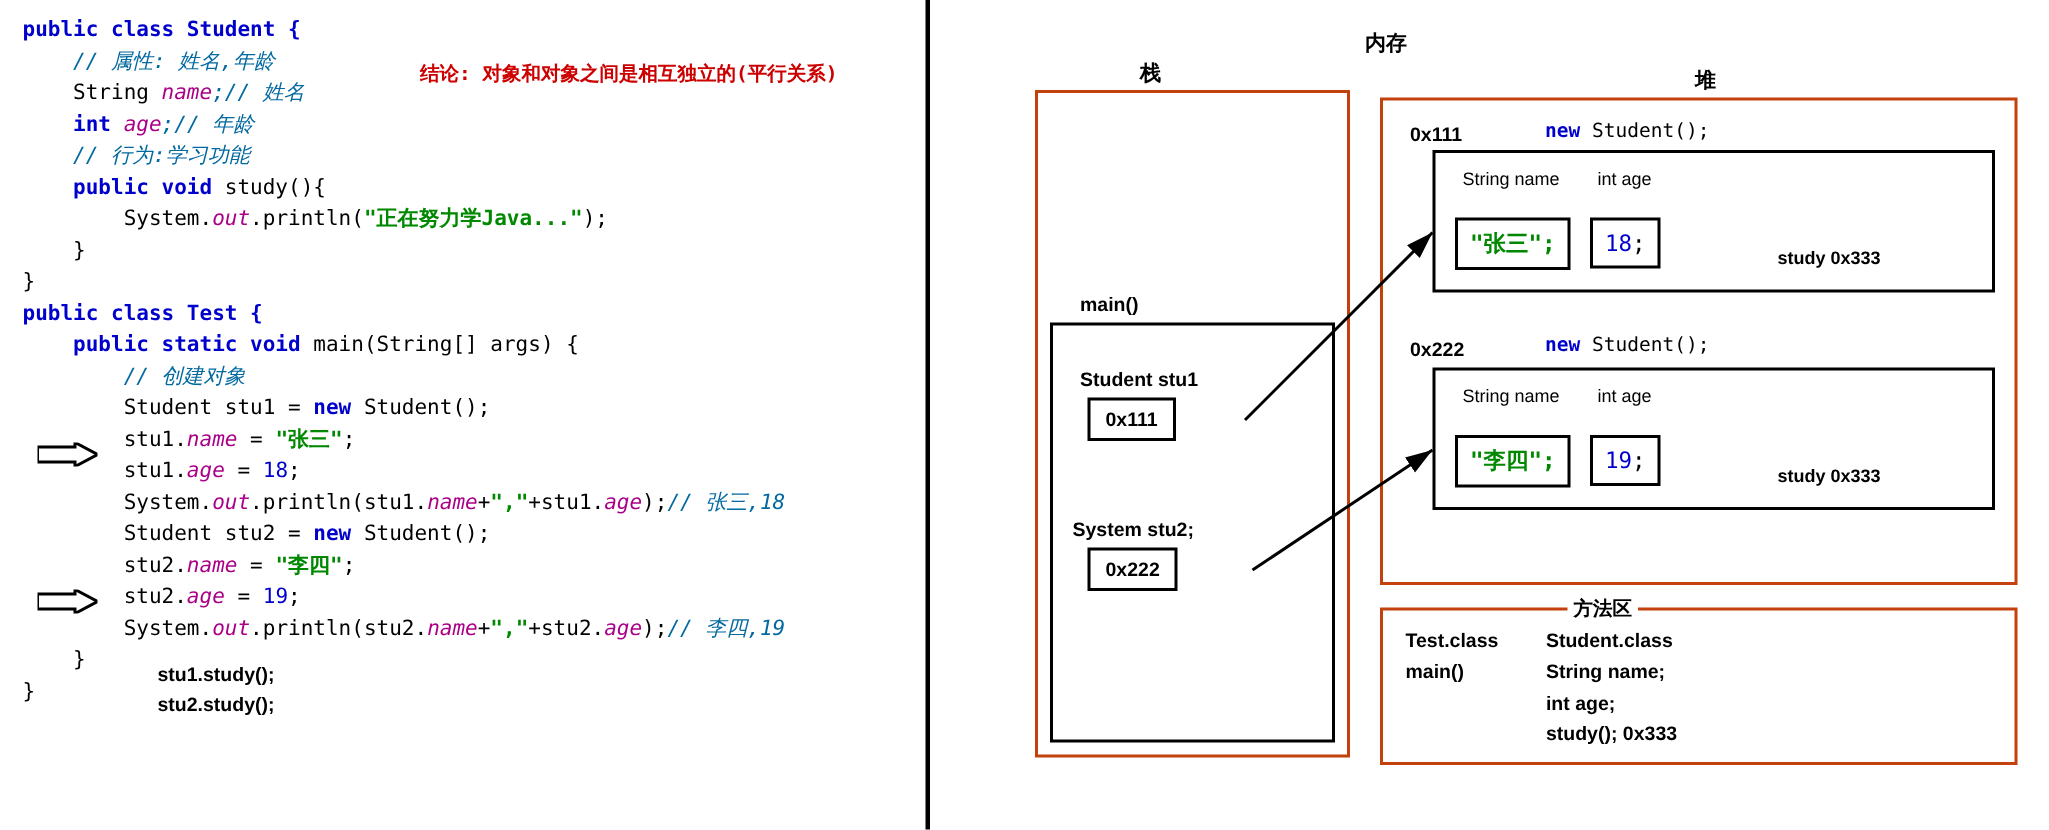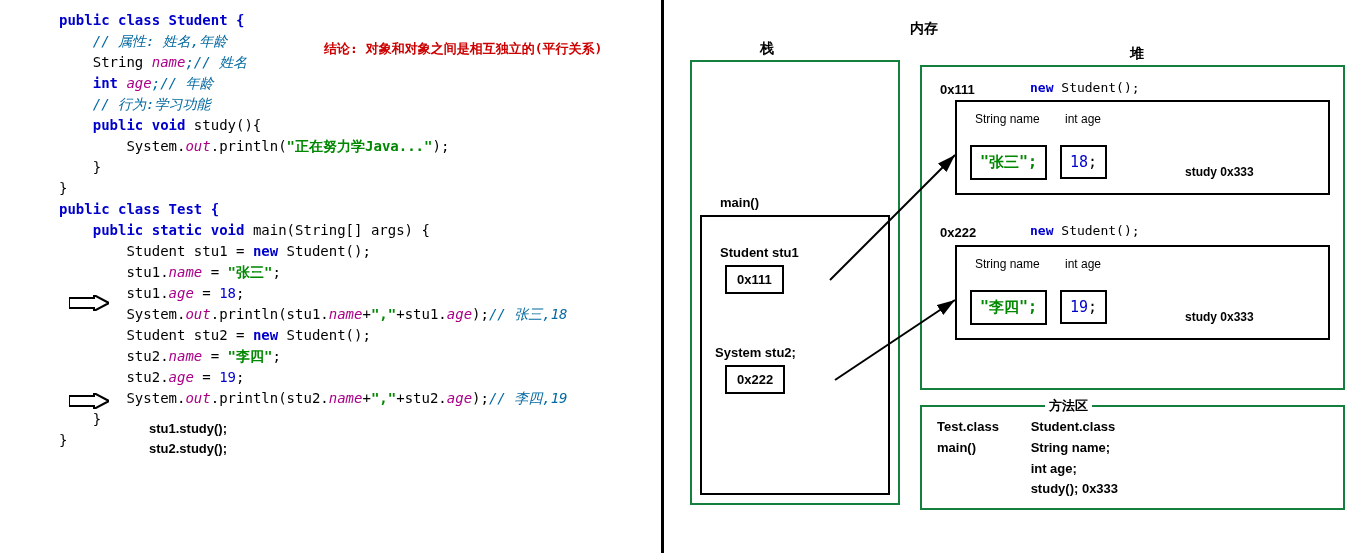--- a/index.html
+++ b/index.html
@@ -1,28 +1,28 @@
 <!DOCTYPE html>
 <html><head>
 <meta charset="utf-8">
 <style>
 * { margin: 0; padding: 0; box-sizing: border-box; }
 body { font-family: Consolas, monospace; font-size: 14px; background: #fff; width: 1366px; height: 553px; position: relative; }
-.container { display: flex; width: 100%; height: 100%; padding-left: 44px; }
+.container { display: flex; width: 100%; height: 100%; }
 .left-panel { width: 620px; padding: 10px 15px; position: relative; border-right: 3px solid #000; }
 .code-line { white-space: pre; line-height: 1.5; font-family: Consolas, monospace; }
 .kw { color: #0000cc; font-weight: bold; }
 .comment { color: #0369a1; font-style: italic; }
 .str { color: #008800; font-weight: bold; }
 .field { color: #aa0088; font-style: italic; }
 .num { color: #0000cc; }
 .conclusion { color: #cc0000; font-weight: bold; position: absolute; left: 280px; top: 40px; font-size: 13px; }
 .arrow-ptr { position: absolute; font-size: 20px; }
 .study-call { font-weight: bold; font-family: sans-serif; font-size: 13px; }
-.mem-box { border: 2px solid #15803d; position: absolute; }
+.mem-box { border: 2px solid #c2410c; position: absolute; }
 .stack-box { left: 690px; top: 60px; width: 210px; height: 445px; }
 .heap-box { left: 920px; top: 65px; width: 425px; height: 325px; }
 .method-box { left: 920px; top: 405px; width: 425px; height: 105px; }
 .stack-title { position: absolute; left: 760px; top: 40px; font-weight: bold; }
 .heap-title { position: absolute; left: 1130px; top: 45px; font-weight: bold; }
 .mem-header { position: absolute; left: 910px; top: 20px; font-weight: bold; text-align: right; }
 .method-title { position: absolute; left: 1045px; top: 397px; font-weight: bold; background: #fff; padding: 0 4px; font-size: 13px; font-family: sans-serif; }
 
 .main-frame { position: absolute; left: 700px; top: 215px; width: 190px; height: 280px; border: 2px solid #000; }
 .main-label { position: absolute; left: 720px; top: 195px; font-weight: bold; font-family: sans-serif; font-size: 13px; }
@@ -51,20 +51,21 @@
 <div class="code-line"><span class="kw">    int </span><span class="field">age</span><span class="comment">;// 年龄</span></div>
 <div class="code-line"></div>
 <div class="code-line comment">    // 行为:学习功能</div>
 <div class="code-line"><span class="kw">    public void </span><span>study(){</span></div>
 <div class="code-line"><span>        System.</span><span class="field">out</span><span>.println(</span><span class="str">"正在努力学Java..."</span><span>);</span></div>
 <div class="code-line">    }</div>
 <div class="code-line">}</div>
 <div class="code-line"></div>
 <div class="code-line"><span class="kw">public class Test {</span></div>
 <div class="code-line"><span class="kw">    public static void </span><span>main(String[] args) {</span></div>
+<div class="code-line comment">        // 创建对象</div>
 <div class="code-line"><span>        Student stu1 = </span><span class="kw">new </span><span>Student();</span></div>
 <div class="code-line"><span>        stu1.</span><span class="field">name </span><span>= </span><span class="str">"张三"</span><span>;</span></div>
 <div class="code-line"><span>        stu1.</span><span class="field">age </span><span>= </span><span class="num">18</span><span>;</span></div>
 <div class="code-line"><span>        System.</span><span class="field">out</span><span>.println(stu1.</span><span class="field">name</span><span>+</span><span class="str">","</span><span>+stu1.</span><span class="field">age</span><span>);</span><span class="comment">// 张三,18</span></div>
 <div class="code-line"></div>
 <div class="code-line"><span>        Student stu2 = </span><span class="kw">new </span><span>Student();</span></div>
 <div class="code-line"><span>        stu2.</span><span class="field">name </span><span>= </span><span class="str">"李四"</span><span>;</span></div>
 <div class="code-line"><span>        stu2.</span><span class="field">age </span><span>= </span><span class="num">19</span><span>;</span></div>
 <div class="code-line"><span>        System.</span><span class="field">out</span><span>.println(stu2.</span><span class="field">name</span><span>+</span><span class="str">","</span><span>+stu2.</span><span class="field">age</span><span>);</span><span class="comment">// 李四,19</span></div>
 <div class="code-line">    }</div>

